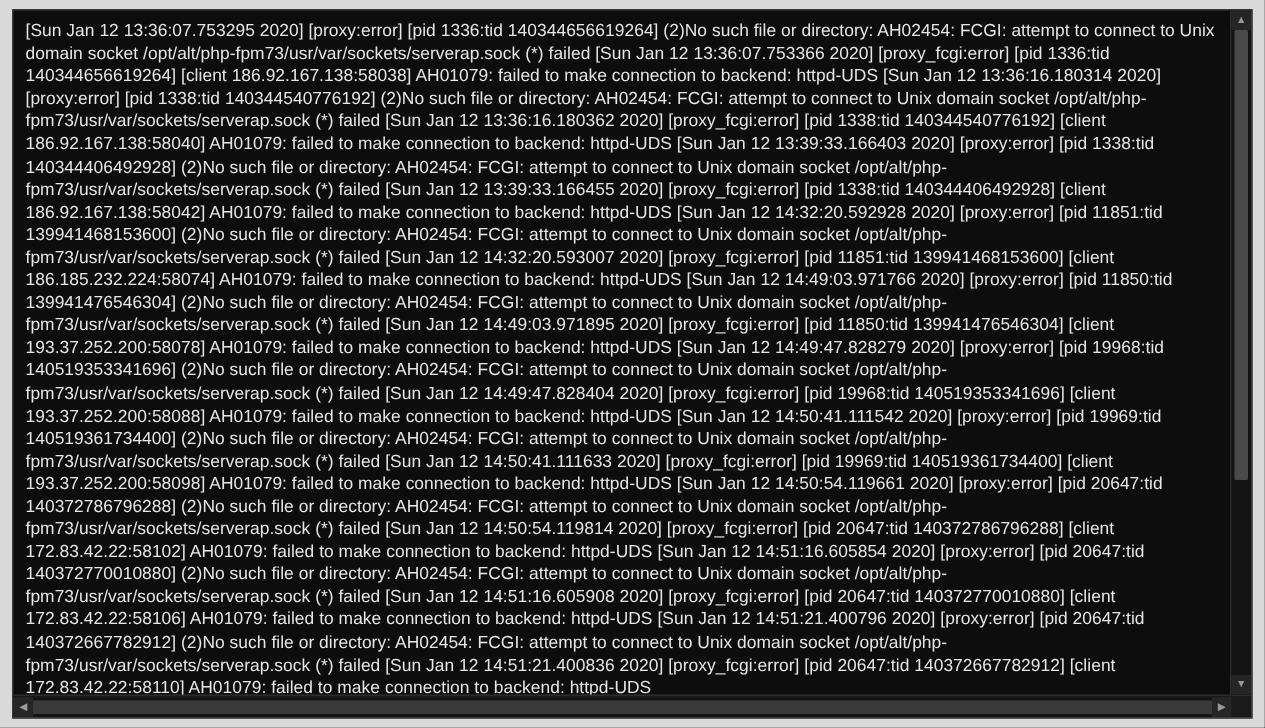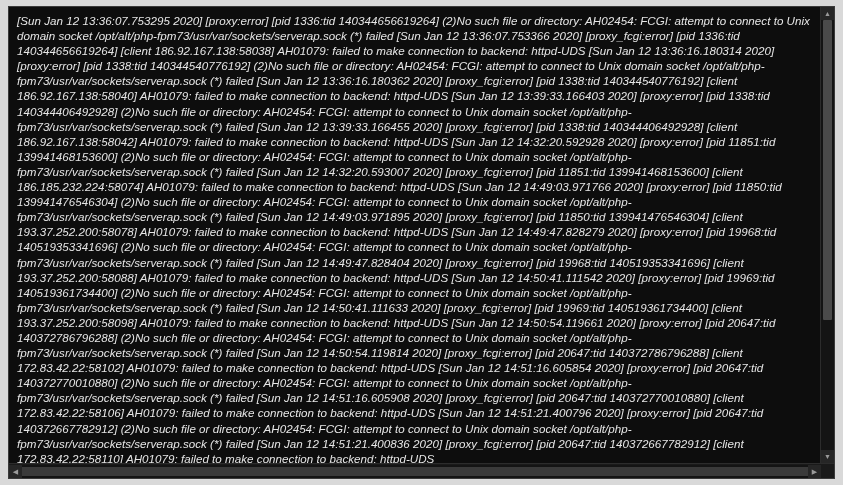--- a/index.html
+++ b/index.html
@@ -29,21 +29,20 @@
     position: relative;
     flex: 1 1 auto;
     display: flex;
     overflow: hidden;
   }
   .log-text-wrap {
     flex: 1 1 auto;
     overflow: hidden;
     padding: 6px 8px 4px 8px;
     box-sizing: border-box;
-    font-style: italic;
   }
   .log-text {
     color: #e6e6e6;
     font-family: "Liberation Sans", sans-serif;
     font-size: 11.6px;
     line-height: 15.1px;
     white-space: pre-wrap;
     word-break: break-word;
     margin: 0;
     letter-spacing: 0.03px;

